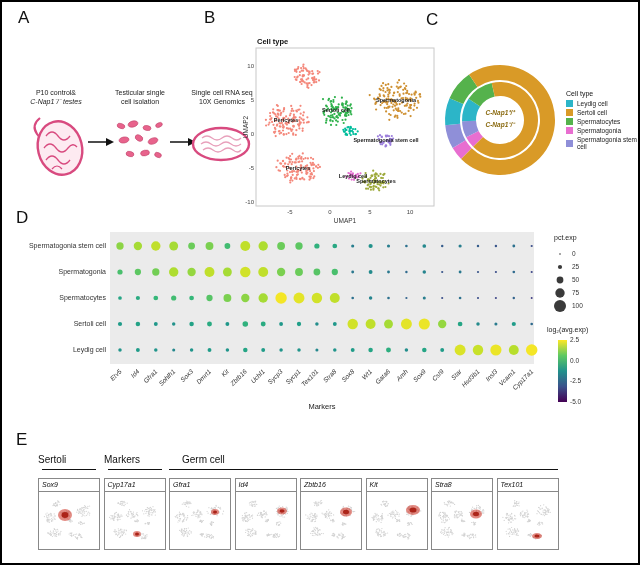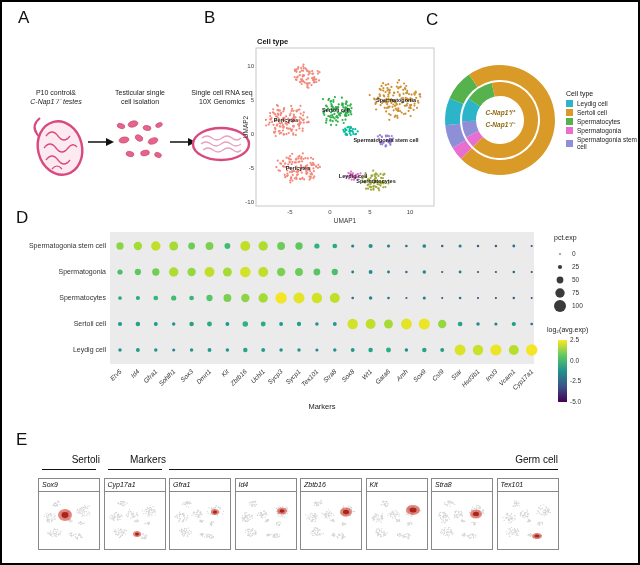--- a/index.html
+++ b/index.html
@@ -7,21 +7,21 @@
           background:#fff;font-family:"Liberation Sans",sans-serif;overflow:hidden;}
   .abs{position:absolute;}
   .panel-label{position:absolute;font-size:17px;color:#111;}
   .caption{position:absolute;font-size:7px;line-height:1.3;text-align:center;color:#222;}
   .caption .gene{font-style:italic;}
   svg text{font-family:"Liberation Sans",sans-serif;}
   .legend-box{position:absolute;font-size:6.5px;color:#222;}
   .legend-title{font-size:7px;margin-bottom:3px;color:#111;}
   .legend-row{display:flex;align-items:center;margin-bottom:2px;}
   .legend-row .sw{width:7px;height:7px;margin-right:4px;flex:0 0 auto;}
-  .group-header{position:absolute;font-size:10px;color:#111;text-align:right;}
+  .group-header{position:absolute;font-size:10px;color:#111;text-align:left;}
   .uline{position:absolute;height:0;border-top:1.5px solid #111;}
   .mini{position:absolute;width:62px;height:72px;border:1px solid #888;background:#fff;box-sizing:border-box;}
   .mini-title{height:12px;line-height:12px;font-size:7px;font-style:italic;padding-left:3px;
               border-bottom:1px solid #888;color:#111;}
   .mini svg{display:block;margin:2px auto 0 auto;}
 </style>
 </head>
 <body>
 
 <div class="figure">
@@ -1057,21 +1057,21 @@
         <rect x="556" y="116" width="9" height="62" fill="url(#vgrad)"></rect>
         <text x="568" y="118" font-size="6.5" fill="#333">2.5</text>
         <text x="568" y="138.66666666666666" font-size="6.5" fill="#333">0.0</text>
         <text x="568" y="159.33333333333331" font-size="6.5" fill="#333">-2.5</text>
         <text x="568" y="180" font-size="6.5" fill="#333">-5.0</text>
       </g>
     </svg>
 
   <div class="group-header" style="left:36px;top:452px;width:62px">Sertoli</div>
   <div class="group-header" style="left:102px;top:452px;width:62px">Markers</div>
-  <div class="group-header" style="left:167px;top:452px;width:389px">Germ cell</div>
+  <div class="group-header" style="left:180px;top:452px;width:389px">Germ cell</div>
   <div class="uline" style="left:40px;top:467px;width:54px"></div>
   <div class="uline" style="left:106px;top:467px;width:54px"></div>
   <div class="uline" style="left:167px;top:467px;width:389px"></div>
   <div id="feature-row">
       <div class="mini" style="left: 36px; top: 476px;">
         <div class="mini-title">Sox9</div>
         <svg width="56" height="50" viewBox="0 0 56 48">
           <g>
             <circle cx="13.1" cy="10.1" r="0.6" fill="#d2d2d2"></circle>
             <circle cx="18.1" cy="7.2" r="0.6" fill="#d2d2d2"></circle>

